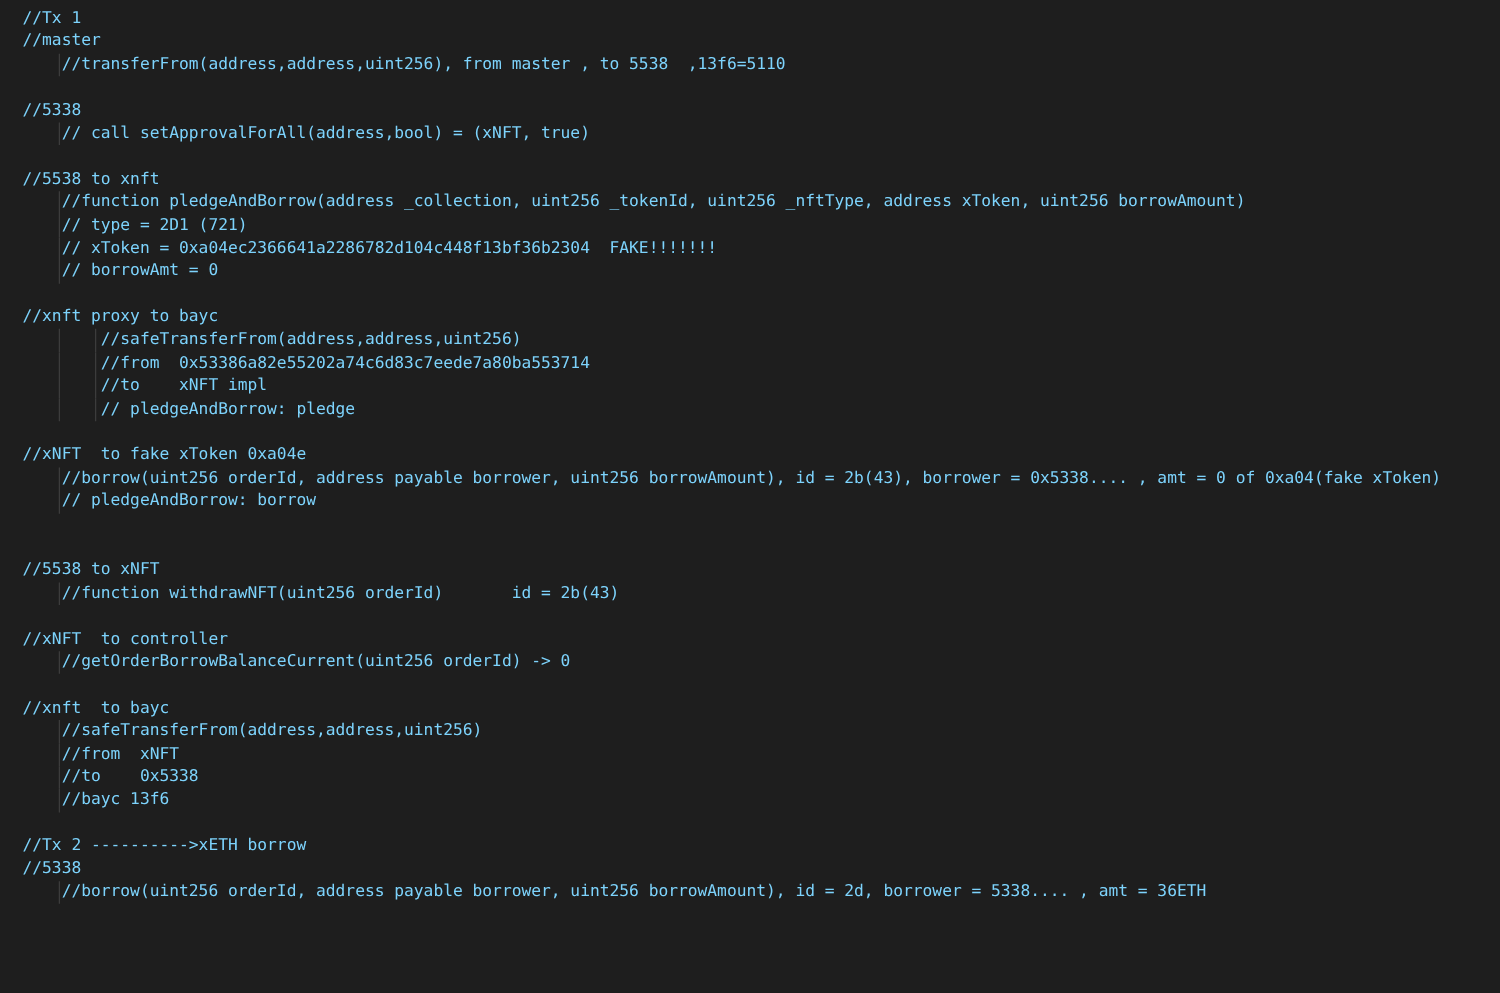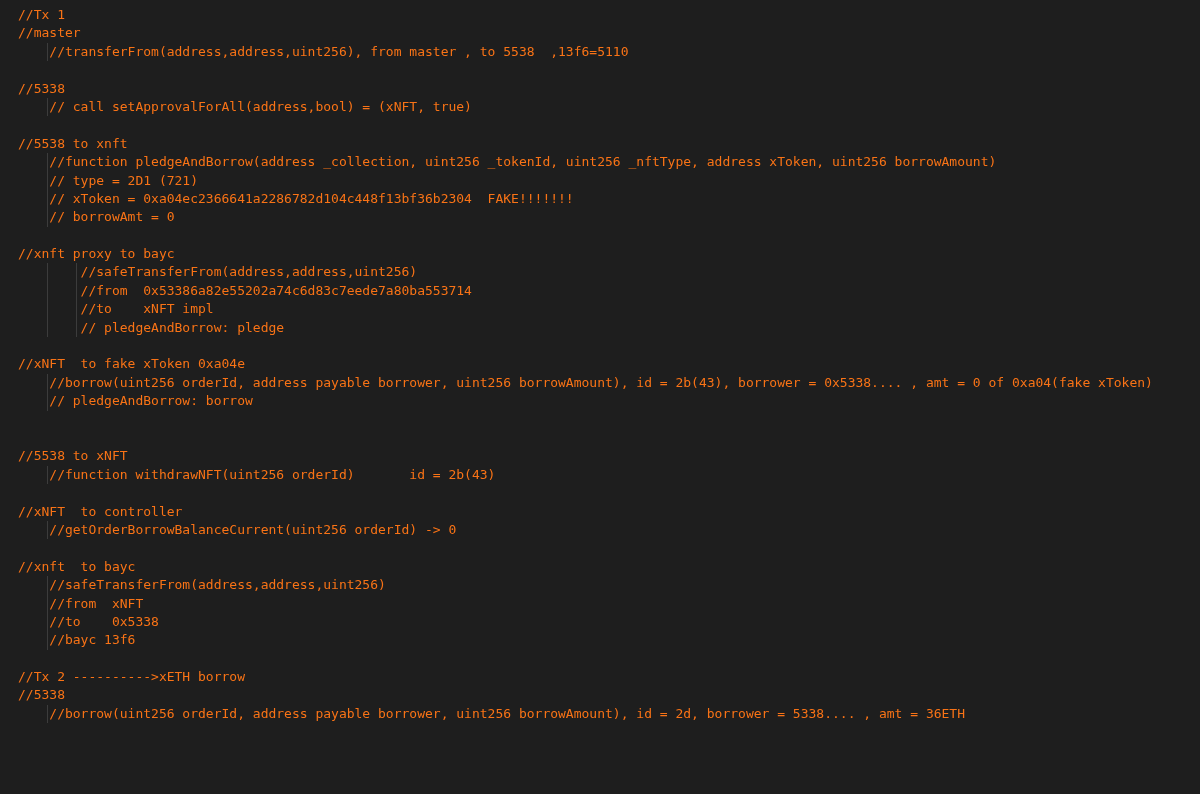--- a/index.html
+++ b/index.html
@@ -11,21 +11,21 @@
     overflow: hidden;
   }
   .code-panel {
     box-sizing: border-box;
     width: 1200px;
     height: 794px;
     padding: 6px 0 6px 18px;
     font-family: Menlo, Consolas, "DejaVu Sans Mono", "Liberation Mono", monospace;
     font-size: 13px;
     line-height: 18.4px;
-    color: #f97316;
+    color: #7dd3fc;
     background: #1e1e1e;
     white-space: pre;
     position: relative;
   }
   .line {
     position: relative;
     height: 18.4px;
     white-space: pre;
   }
   

